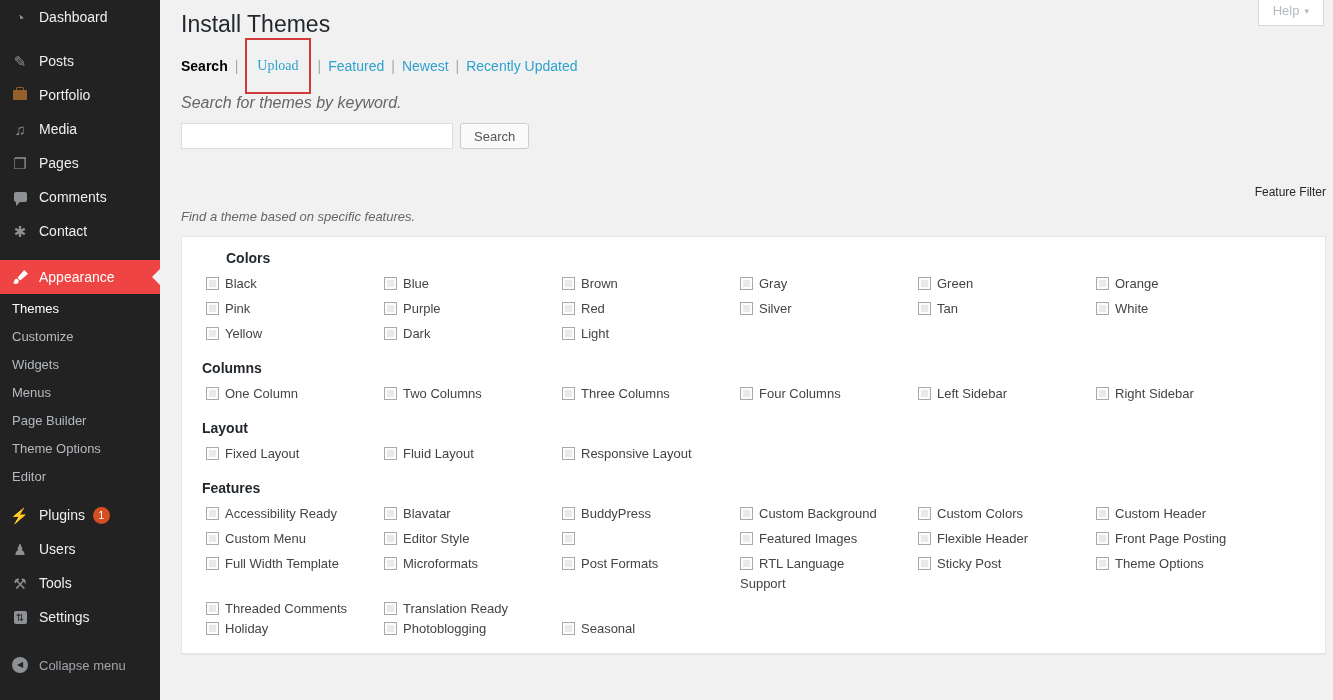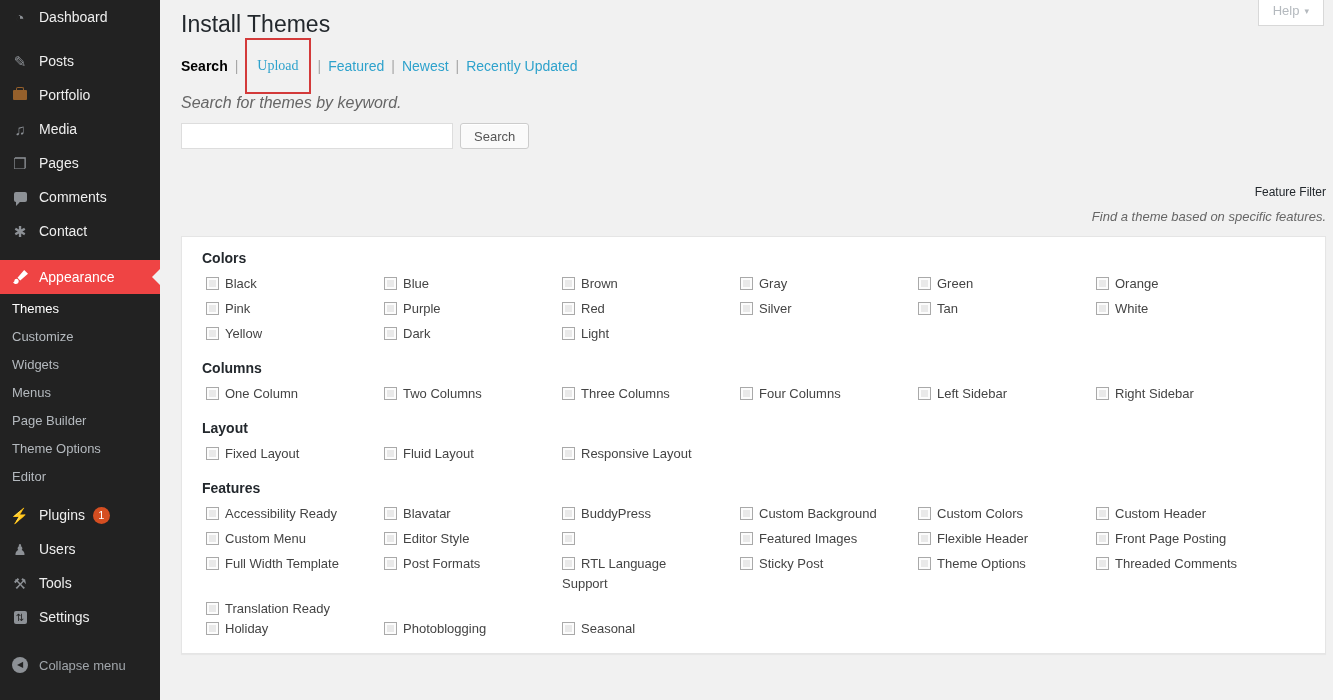--- a/index.html
+++ b/index.html
@@ -113,30 +113,30 @@
   }
   .search-btn {
     margin-left: 7px; height: 26px; padding: 0 13px;
     background: #fafafa; border: 1px solid #cccccc; border-radius: 3px;
     color: #555; font-size: 13px; cursor: pointer;
     font-family: "Liberation Sans", sans-serif;
     box-shadow: inset 0 1px 0 #fff;
   }
 
   .ff-title { margin-top: 36px; font-size: 12px; font-weight: normal; color: #23282d; text-align: right; }
-  .ff-subtitle { margin-top: 10px; font-style: italic; color: #666; font-size: 13px; text-align: right; }
+  .ff-subtitle { margin-top: 10px; font-style: italic; color: #666; font-size: 13px; }
 
   .panel {
     margin-top: 12px; background: #fff;
     border: 1px solid #e5e5e5;
     box-shadow: 0 1px 1px rgba(0,0,0,.04);
     padding: 13px 20px 14px;
   }
   .section-heading { font-size: 14px; font-weight: bold; color: #23282d; margin: 16px 0 8px; }
-  .section-heading:first-child { margin-top: 0; }
+  .section-heading:first-child { margin-top: 0; margin-left: 24px; }
   .opt-grid {
     display: grid; grid-template-columns: repeat(6, 178px);
     row-gap: 5px; margin-left: 4px;
   }
   .opt {
     display: inline-block; width: 142px;
     font-size: 13px; color: #444; line-height: 20px; cursor: pointer;
   }
   .cb {
     display: inline-block; width: 13px; height: 13px;
@@ -311,20 +311,21 @@
         <label class="opt"><span class="cb"></span><span class="opt-label">Custom Background</span></label>
         <label class="opt"><span class="cb"></span><span class="opt-label">Custom Colors</span></label>
         <label class="opt"><span class="cb"></span><span class="opt-label">Custom Header</span></label>
         <label class="opt"><span class="cb"></span><span class="opt-label">Custom Menu</span></label>
         <label class="opt"><span class="cb"></span><span class="opt-label">Editor Style</span></label>
         <label class="opt"><span class="cb"></span></label>
         <label class="opt"><span class="cb"></span><span class="opt-label">Featured Images</span></label>
         <label class="opt"><span class="cb"></span><span class="opt-label">Flexible Header</span></label>
         <label class="opt"><span class="cb"></span><span class="opt-label">Front Page Posting</span></label>
         <label class="opt"><span class="cb"></span><span class="opt-label">Full Width Template</span></label>
+        <label class="opt"><span class="cb"></span><span class="opt-label">Microformats</span></label>
         <label class="opt"><span class="cb"></span><span class="opt-label">Post Formats</span></label>
         <label class="opt"><span class="cb"></span><span class="opt-label">RTL Language Support</span></label>
         <label class="opt"><span class="cb"></span><span class="opt-label">Sticky Post</span></label>
         <label class="opt"><span class="cb"></span><span class="opt-label">Theme Options</span></label>
         <label class="opt"><span class="cb"></span><span class="opt-label">Threaded Comments</span></label>
         <label class="opt"><span class="cb"></span><span class="opt-label">Translation Ready</span></label>
       </div>
       <div class="opt-grid">
         <label class="opt"><span class="cb"></span><span class="opt-label">Holiday</span></label>
         <label class="opt"><span class="cb"></span><span class="opt-label">Photoblogging</span></label>

